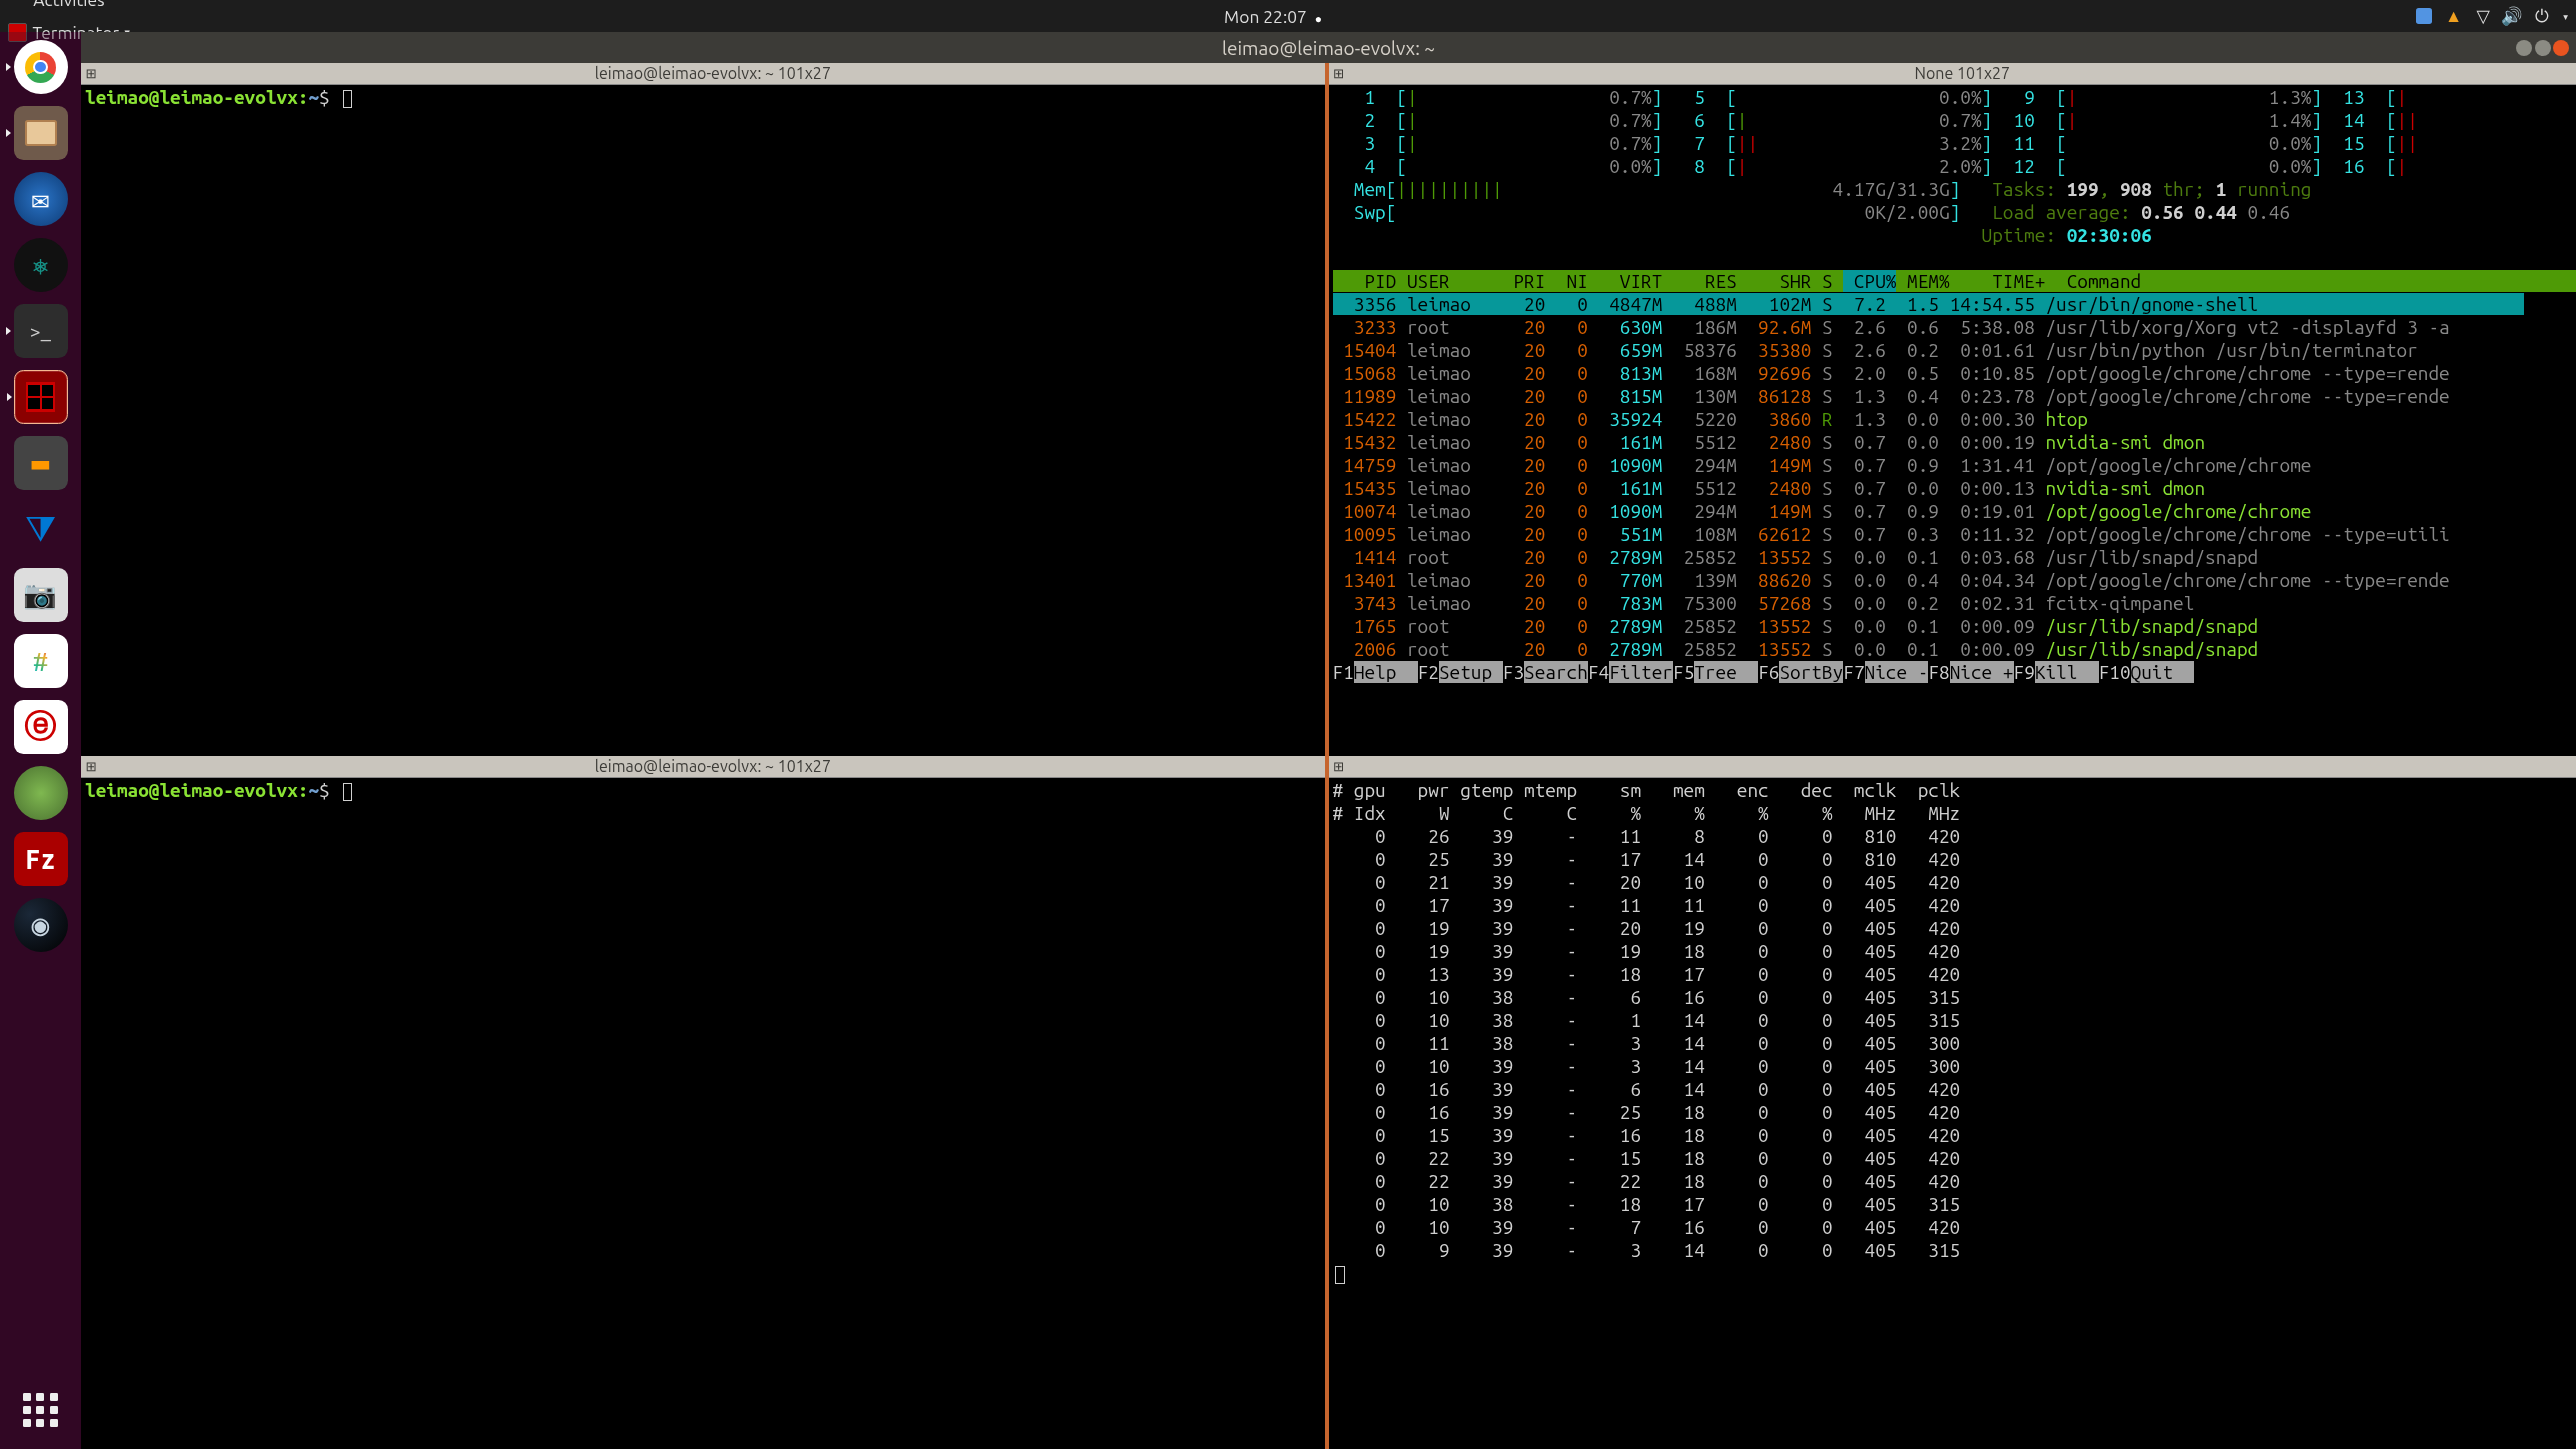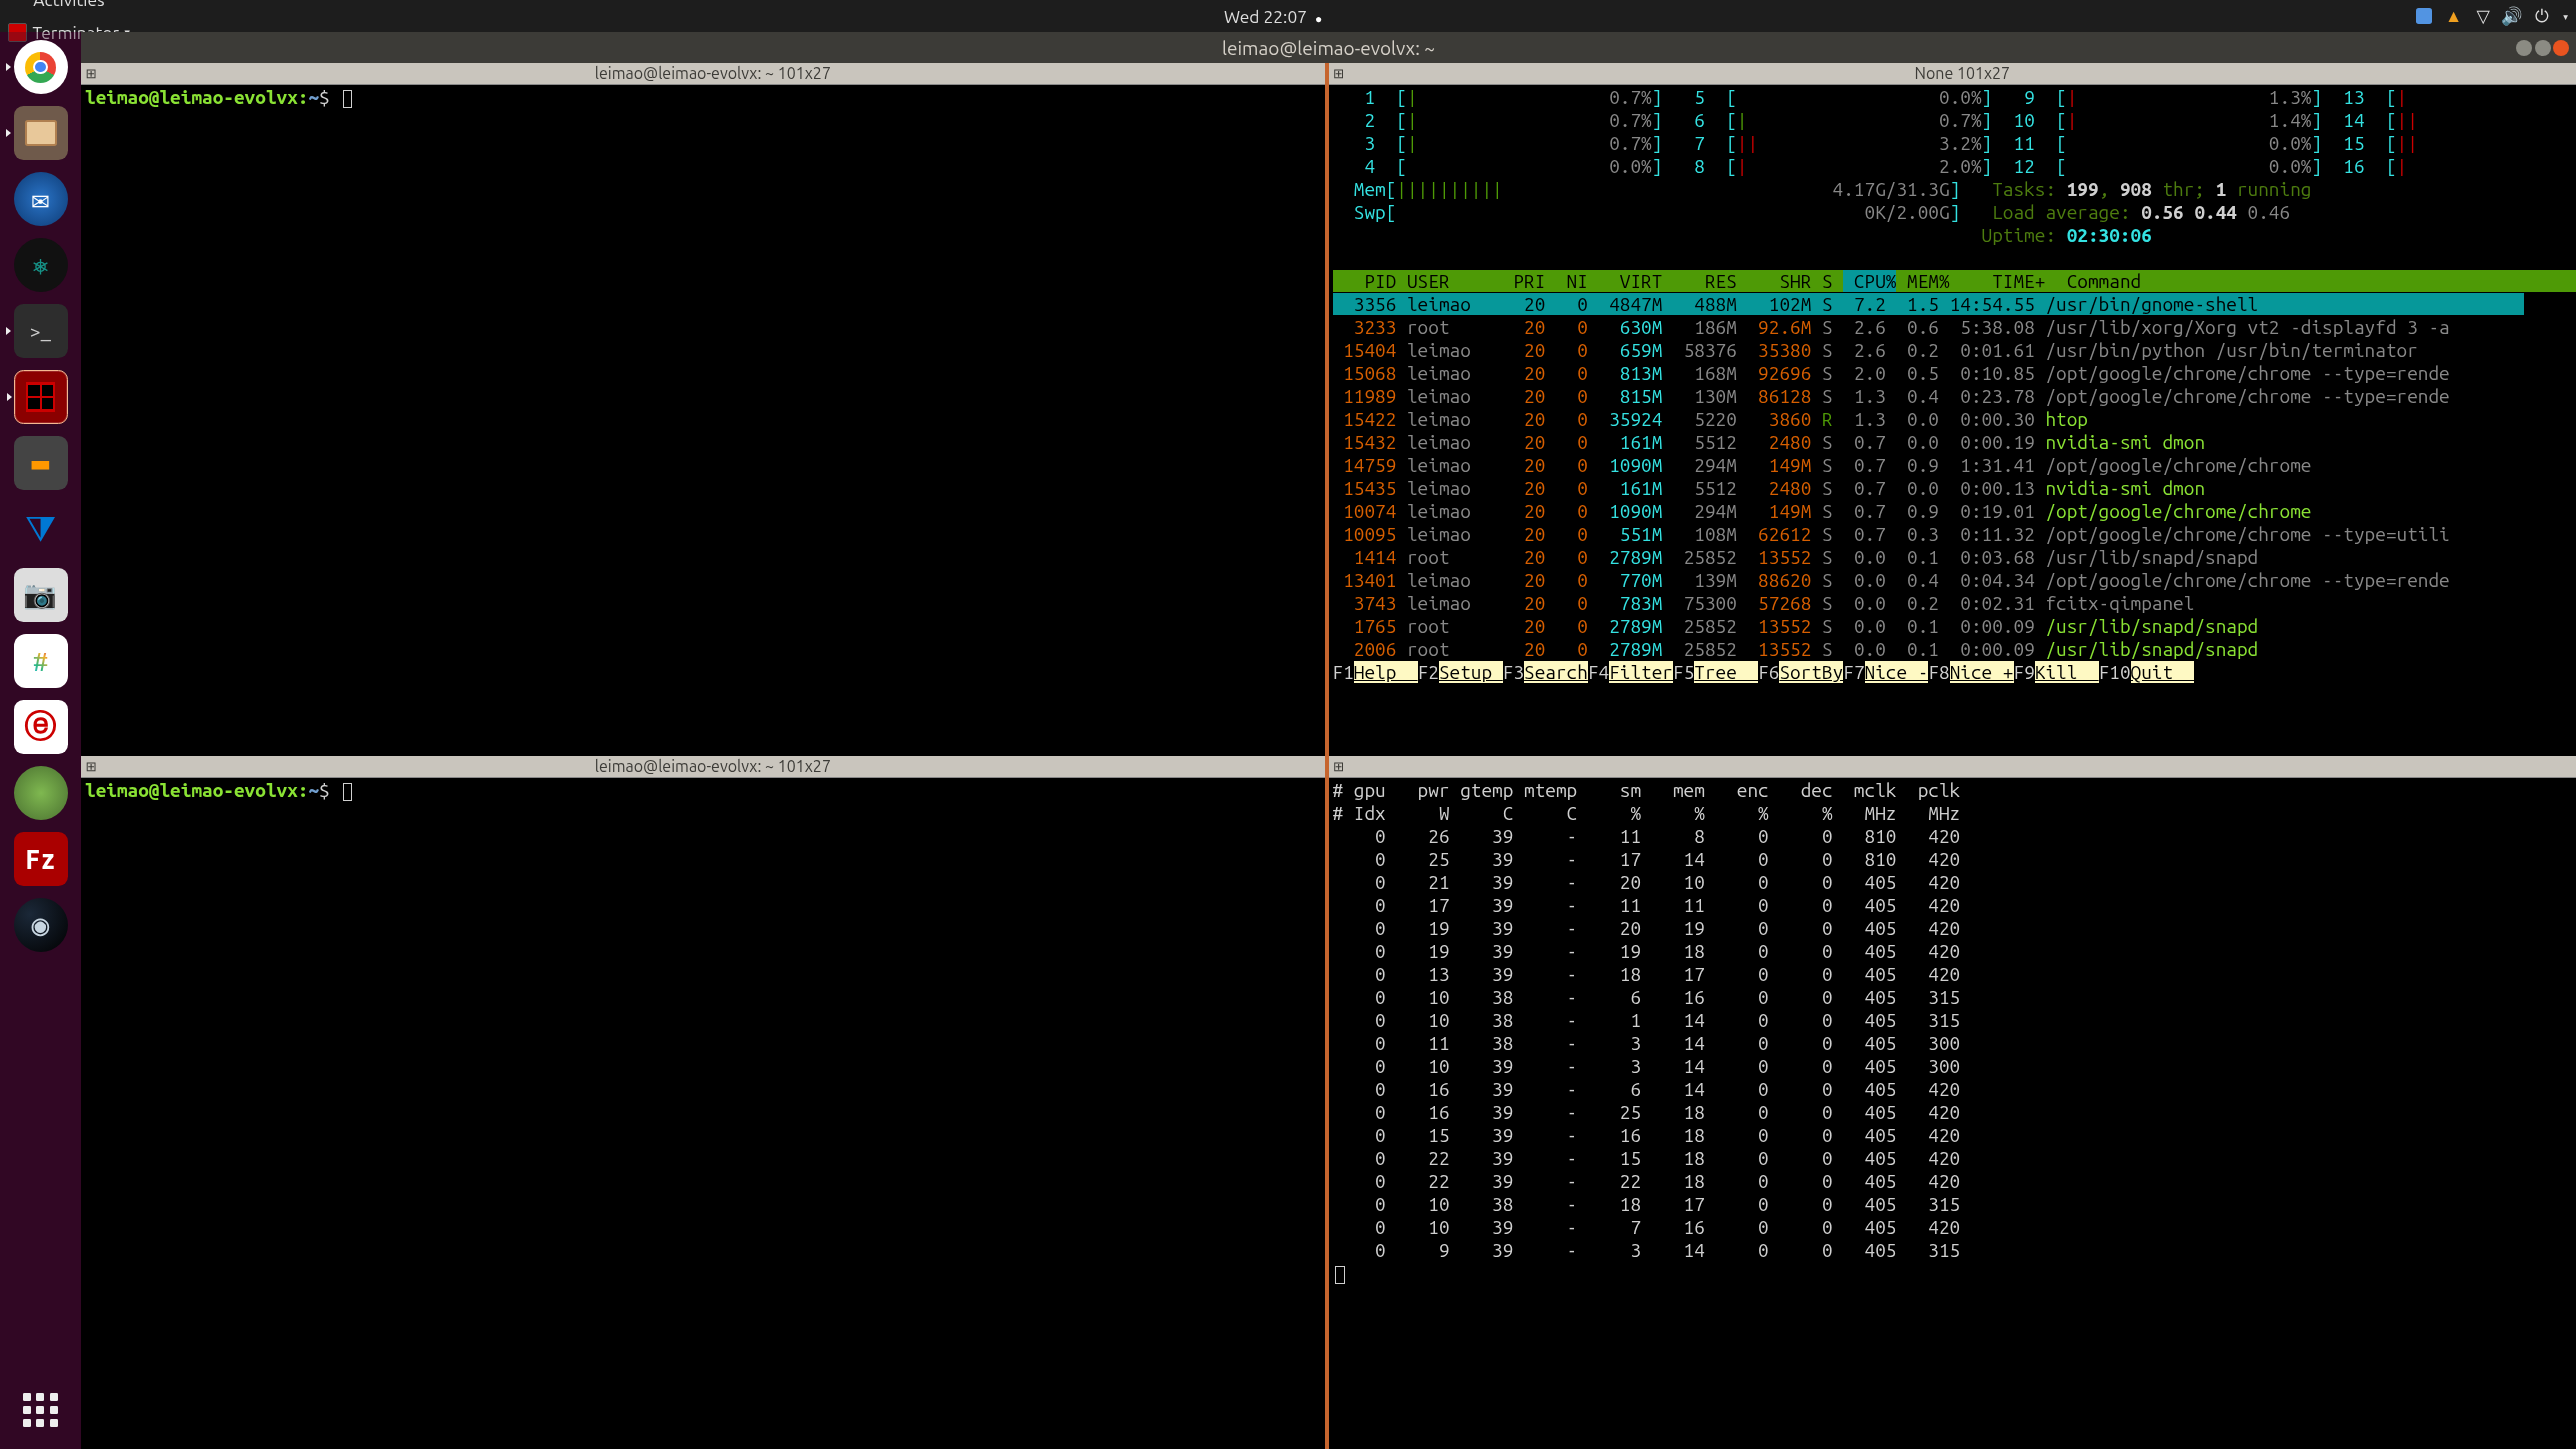--- a/index.html
+++ b/index.html
@@ -64,38 +64,38 @@
 .state{ color:#888;}
 .state-r{ color:#4e9a06;}
 .cpu{ color:#888;}
 .memp{ color:#888;}
 .timec{ color:#888;}
 .cmd{ color:#888;}
 .cmd-g{ color:#8ae234;}
 .sel{ background:#06989a; color:#000;}
 .sel span{ color:#000 !important;}
 .fk{ color:#d0d0d0;}
-.fkl{ background:#fef9c3; color:#000;text-decoration:underline;}
+.fkl{ background:#a3a3a3; color:#000;}
 
 .dmon{ color:#d0d0d0;}
 </style>
 </head>
 <body>
 
 <div class="topbar">
   <div class="left">
     <span>Activities</span>
     <span class="app-menu">
       <span class="icon-box"></span>
       <span>Terminator</span>
       <span style="font-size:10.7px">▾</span>
     </span>
   </div>
   <div class="center">
-    <span>Wed 22:07</span>
+    <span>Mon 22:07</span>
     <span class="dot">●</span>
   </div>
   <div class="right">
     <span class="tb-icon" style="background:#5294e2;border-radius:2.7px;"></span>
     <span class="tb-icon" style="color:#f0a020">▲</span>
     <span class="tb-icon">▽</span>
     <span class="tb-icon">🔊</span>
     <span class="tb-icon">⏻</span>
     <span style="font-size:9.4px">▾</span>
   </div>

